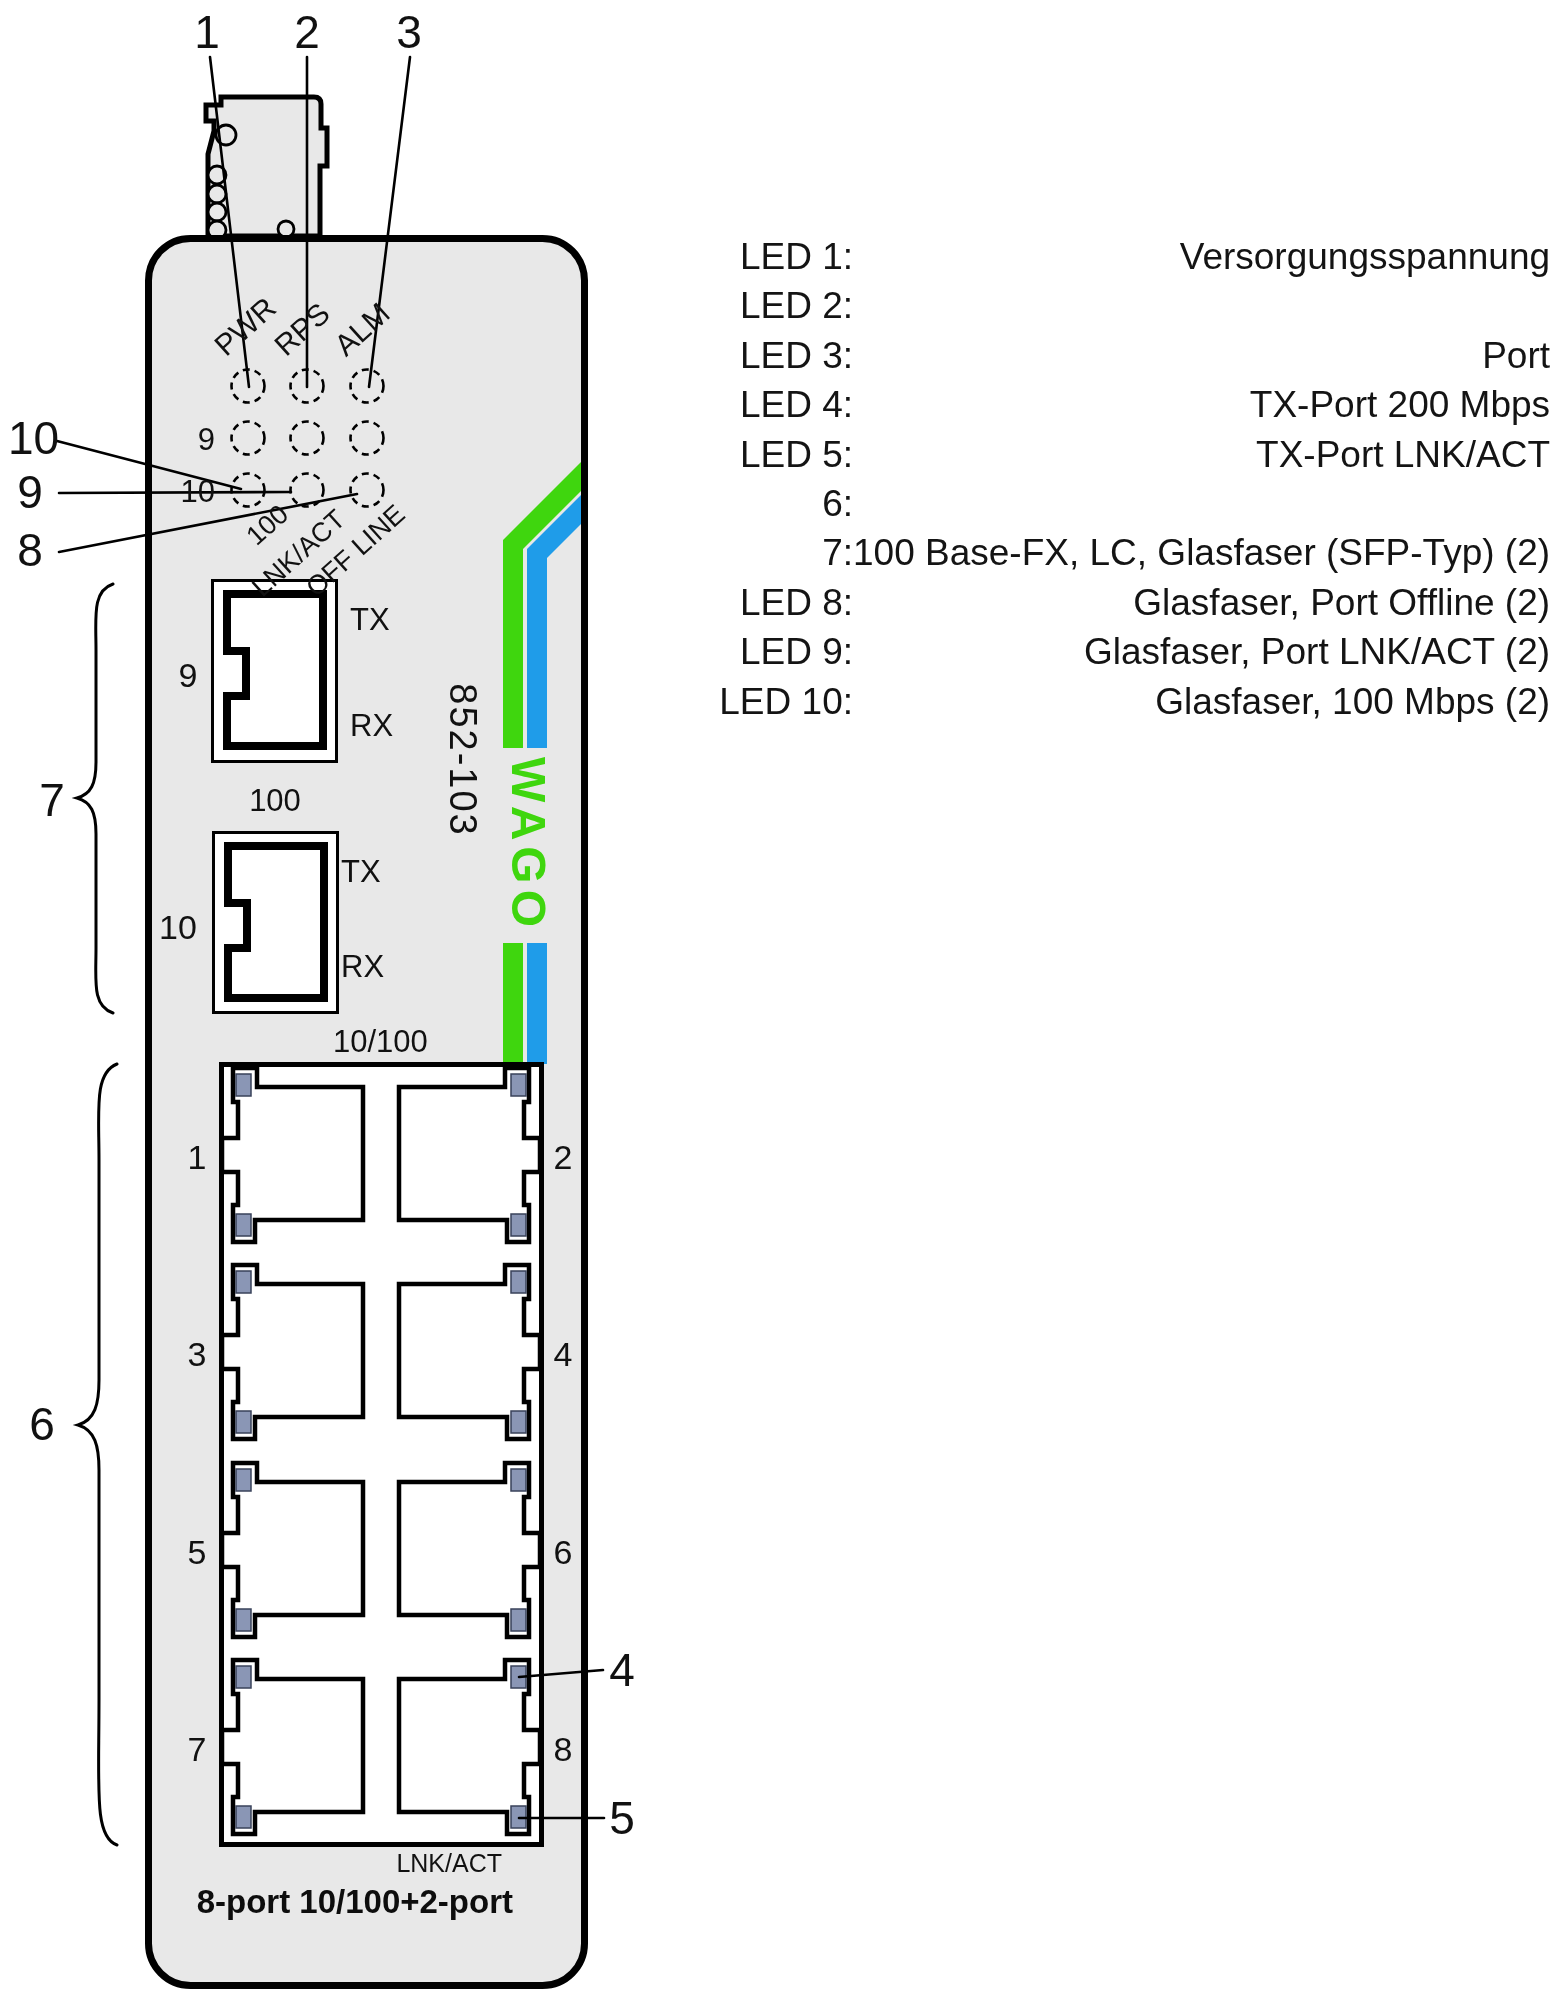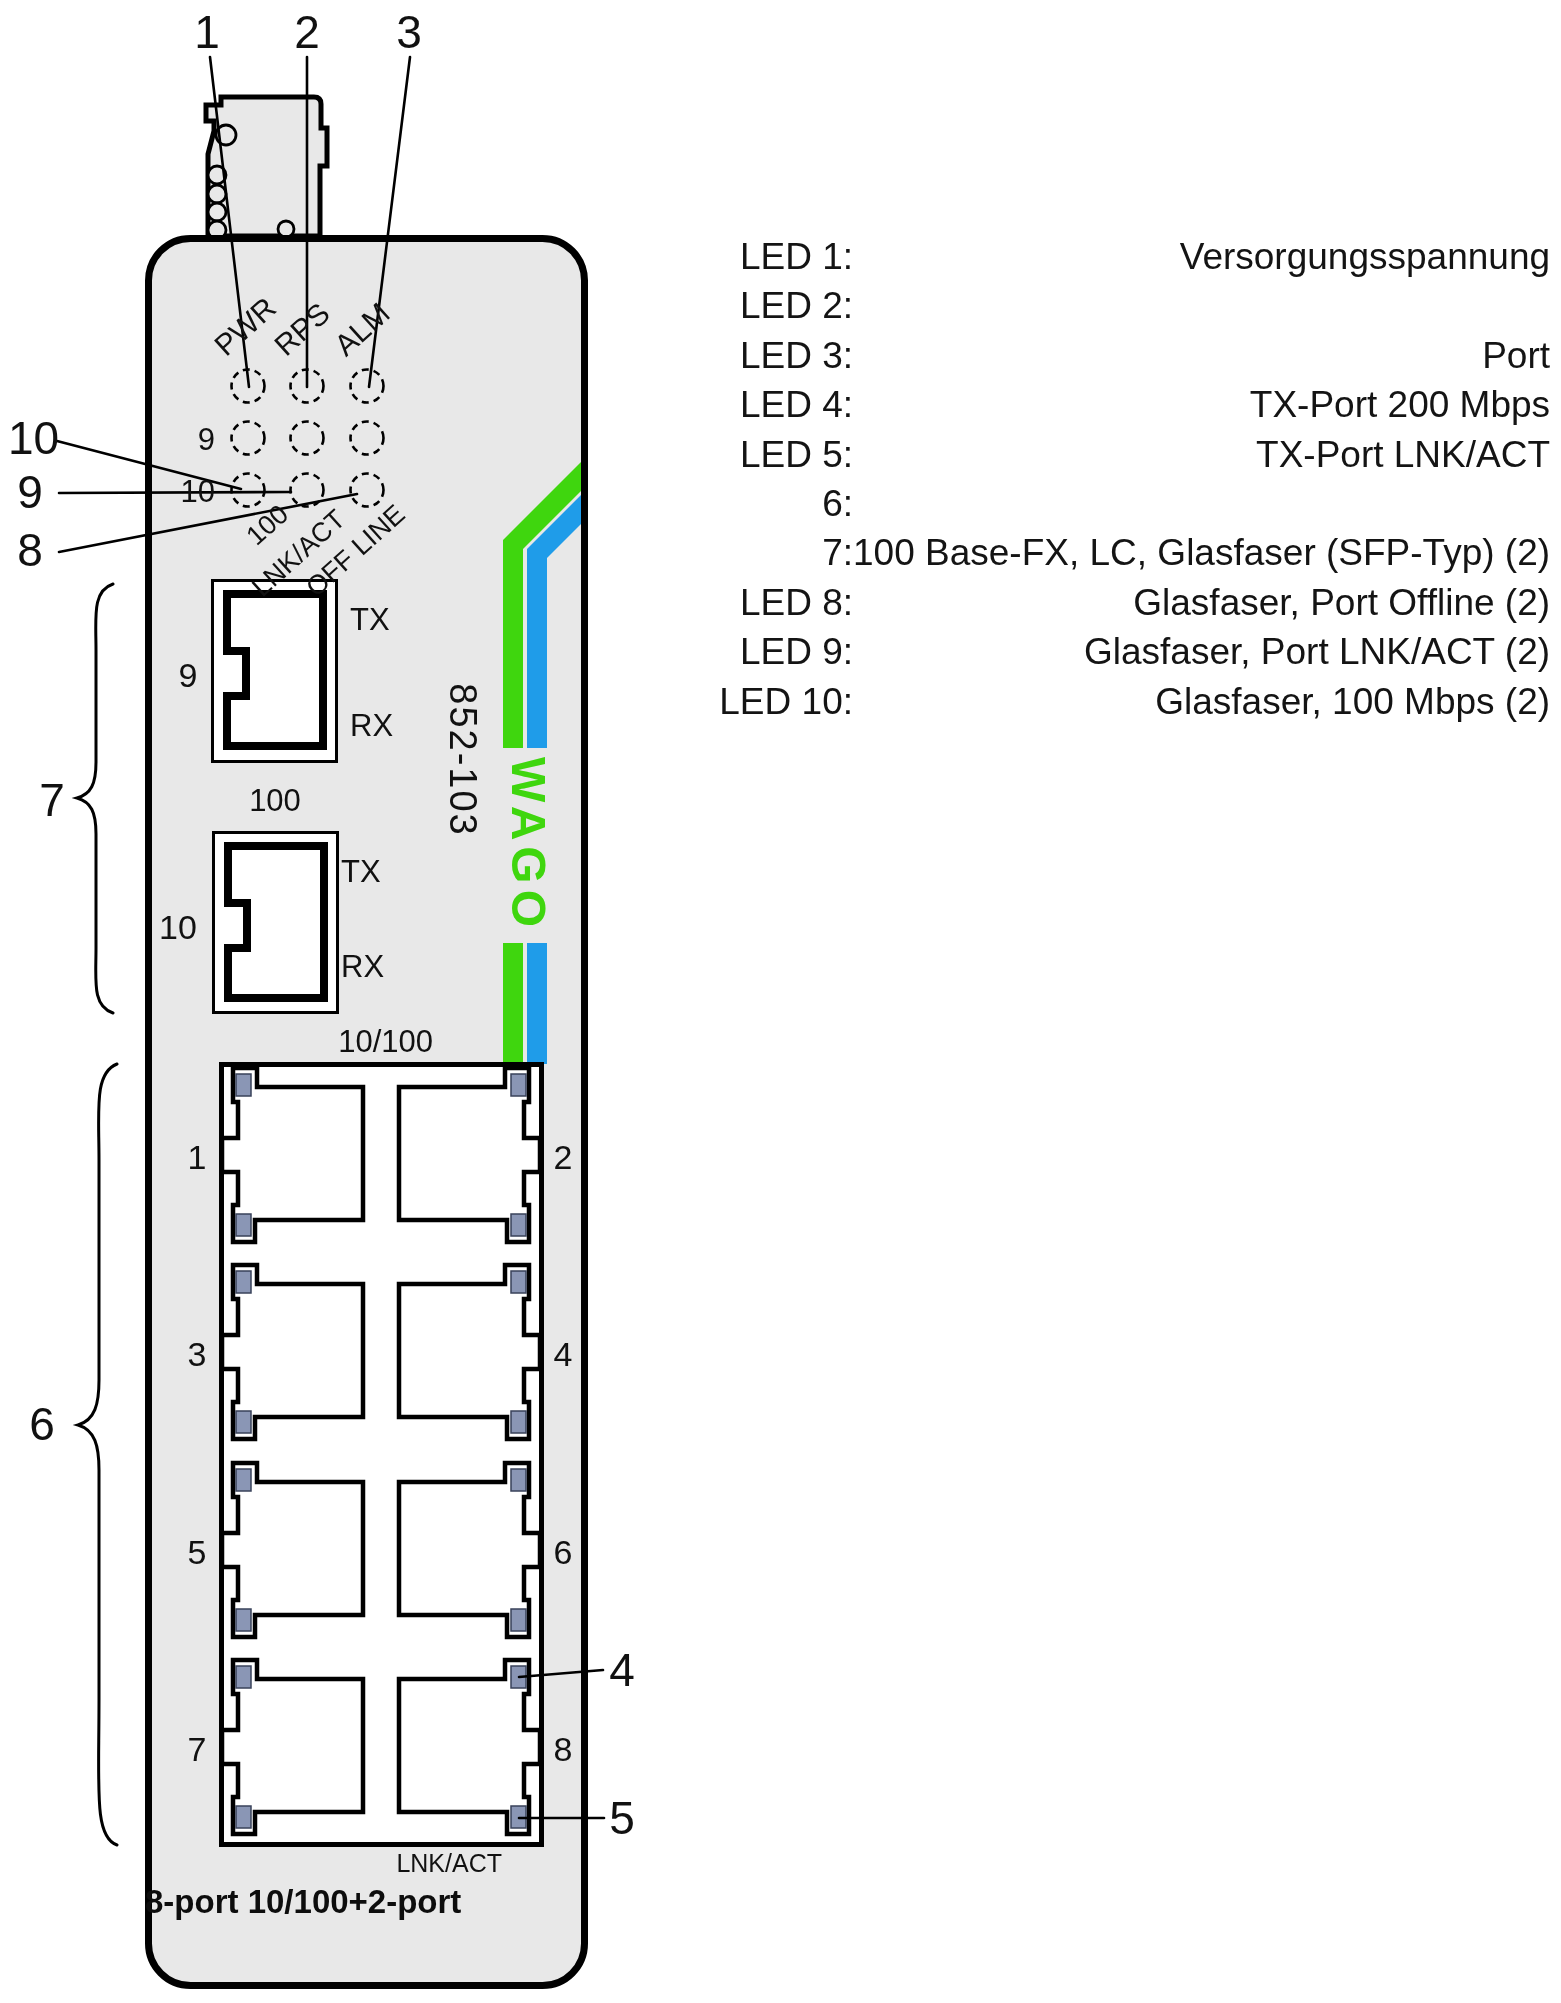--- a/index.html
+++ b/index.html
@@ -8,21 +8,21 @@
   #art{position:absolute;left:0;top:0;}
   .co{position:absolute;font-size:46px;line-height:48px;text-align:center;width:50px;color:#111;}
   .devlbl{position:absolute;color:#111;}
   .rotled{position:absolute;font-size:30px;line-height:32px;white-space:nowrap;transform:rotate(-42deg);transform-origin:0 100%;color:#111;}
   .rotcol{position:absolute;font-size:27px;line-height:28px;white-space:nowrap;transform:rotate(-42deg);transform-origin:100% 50%;color:#111;}
   .rot90{transform:rotate(90deg);}
   .model{font-size:38px;letter-spacing:2px;text-align:center;}
   .wago{font-size:48px;font-weight:bold;letter-spacing:6px;text-align:center;color:#3fd60e;}
   .legend{position:absolute;left:698px;top:232px;}
   .legend .row{display:grid;grid-template-columns:155px auto;font-size:37px;line-height:49.4px;white-space:nowrap;text-align:right;}
-  .bottomdesc{position:absolute;left:145px;top:1883px;width:368px;text-align:left;font-size:33px;font-weight:bold;line-height:37px;color:#0d0d0d;}
+  .bottomdesc{position:absolute;left:145px;top:1883px;width:368px;text-align:right;font-size:33px;font-weight:bold;line-height:37px;color:#0d0d0d;}
 </style>
 </head>
 <body>
 
 <div id="stage">
 
   <svg id="art" width="1561" height="2003" viewBox="0 0 1561 2003">
     <defs>
       <g id="jack">
         <path d="M11,0 H35 V19 H141 V152 H33 V174 H11 V137 H16 V104 H0 V70 H16 V34 H11 Z" fill="#ffffff" stroke="#000" stroke-width="4.5" stroke-linejoin="miter"></path>
@@ -124,21 +124,21 @@
   <div class="rotcol" style="right:1160px;top:496px;">OFF LINE</div>
 
   <div class="devlbl" style="left:163px;top:656px;width:50px;text-align:center;font-size:34px;">9</div>
   <div class="devlbl" style="left:350px;top:602px;width:50px;font-size:31px;">TX</div>
   <div class="devlbl" style="left:350px;top:708px;width:50px;font-size:31px;">RX</div>
   <div class="devlbl" style="left:245px;top:783px;width:60px;text-align:center;font-size:31px;">100</div>
 
   <div class="devlbl" style="left:153px;top:908px;width:50px;text-align:center;font-size:34px;">10</div>
   <div class="devlbl" style="left:341px;top:854px;width:50px;font-size:31px;">TX</div>
   <div class="devlbl" style="left:341px;top:949px;width:50px;font-size:31px;">RX</div>
-  <div class="devlbl" style="left:333px;top:1024px;width:100px;text-align:right;font-size:31px;">10/100</div>
+  <div class="devlbl" style="left:333px;top:1024px;width:100px;text-align:left;font-size:31px;">10/100</div>
 
   <div class="devlbl model rot90" style="left:378px;top:738px;width:170px;height:44px;line-height:44px;">852-103</div>
   <div class="devlbl wago rot90" style="left:433px;top:819px;width:190px;height:52px;line-height:52px;">WAGO</div>
 
   <div class="devlbl" style="left:172px;top:1138px;width:50px;text-align:center;font-size:34px;">1</div>
   <div class="devlbl" style="left:538px;top:1138px;width:50px;text-align:center;font-size:34px;">2</div>
   <div class="devlbl" style="left:172px;top:1335px;width:50px;text-align:center;font-size:34px;">3</div>
   <div class="devlbl" style="left:538px;top:1335px;width:50px;text-align:center;font-size:34px;">4</div>
   <div class="devlbl" style="left:172px;top:1533px;width:50px;text-align:center;font-size:34px;">5</div>
   <div class="devlbl" style="left:538px;top:1533px;width:50px;text-align:center;font-size:34px;">6</div>

